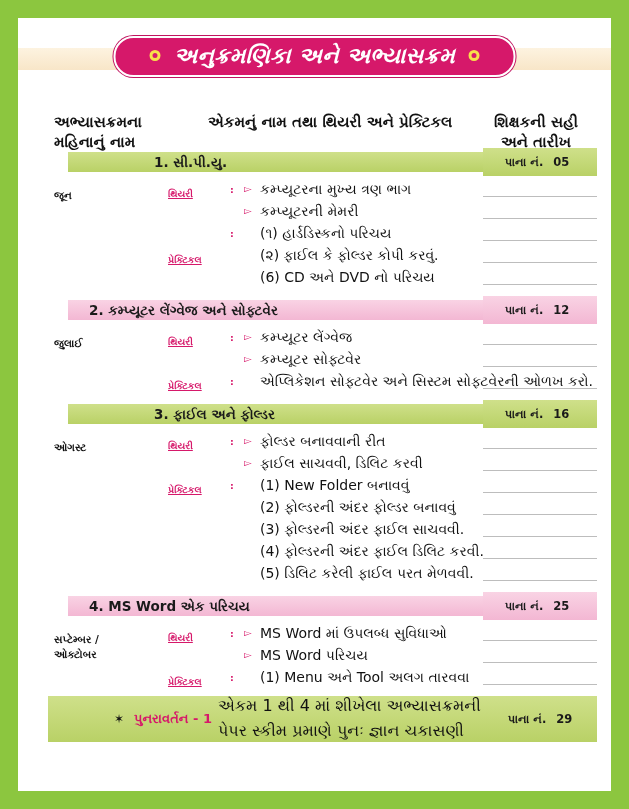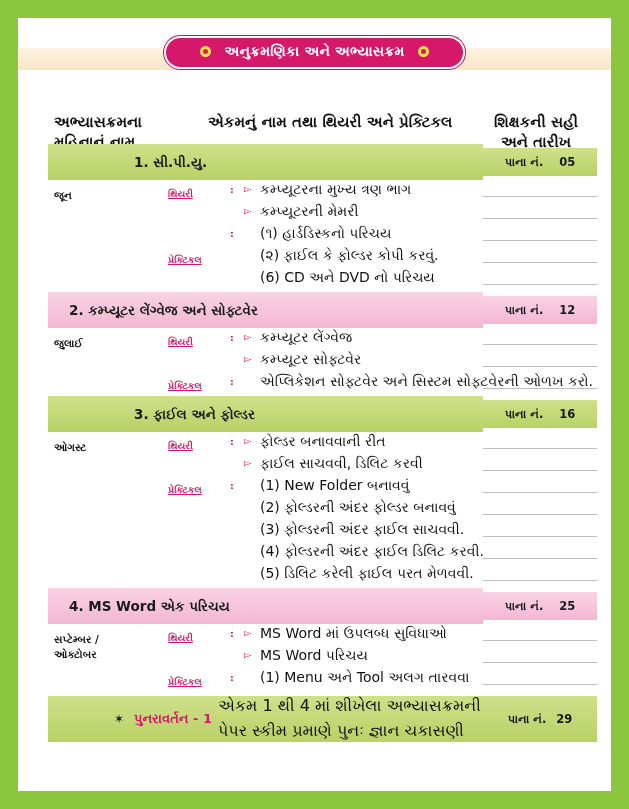--- a/index.html
+++ b/index.html
@@ -47,24 +47,25 @@
     gap: 14px;
   }
   .title-pill .ring {
     width: 11px; height: 11px;
     border-radius: 50%;
     border: 3px solid #f7e04a;
     flex: 0 0 auto;
   }
   .title-text {
     color: #ffffff;
-    font-size: 14px;
+    font-size: 22px;
     font-weight: bold;
     letter-spacing: 0.2px;
     white-space: nowrap;
+    font-style: italic;
   }
 
   
   .col-heads {
     position: relative;
     height: 40px;
     margin-top: 16px;
     font-size: 15px;
     font-weight: bold;
     color: #111;
@@ -78,44 +79,45 @@
   .chapter { position: relative; }
   .bar {
     position: relative;
     height: 28px;
     margin: 0 14px 0 30px;
     display: flex;
     align-items: center;
   }
   .bar-main {
     flex: 1 1 auto;
-    height: 36px;
+    height: 20px;
     display: flex;
     align-items: center;
     padding-left: 86px;
     font-size: 13.5px;
     font-weight: bold;
     color: #1a1a1a;
+    margin-left: 20px;
   }
   .bar-page {
     width: 114px;
     height: 28px;
     display: flex;
     align-items: center;
     justify-content: center;
     gap: 10px;
     font-size: 11.5px;
     font-weight: bold;
     color: #1a1a1a;
   }
   .green .bar-main { background: linear-gradient(to bottom, #cfe08a, #b9d166); }
   .green .bar-page { background: linear-gradient(to bottom, #cfe08a, #b9d166); }
   .pink  .bar-main { background: linear-gradient(to bottom, #f9d3e4, #f3b7d3); padding-left: 21px; }
   .pink  .bar-page { background: linear-gradient(to bottom, #f9d3e4, #f3b7d3); }
-  .bar-page .pgno { min-width: 22px; text-align: right; }
+  .bar-page .pgno { min-width: 22px; }
 
   
   .body-block {
     position: relative;
     padding: 2px 0 8px 0;
   }
   .month {
     position: absolute;
     left: 36px;
     top: 12px;

